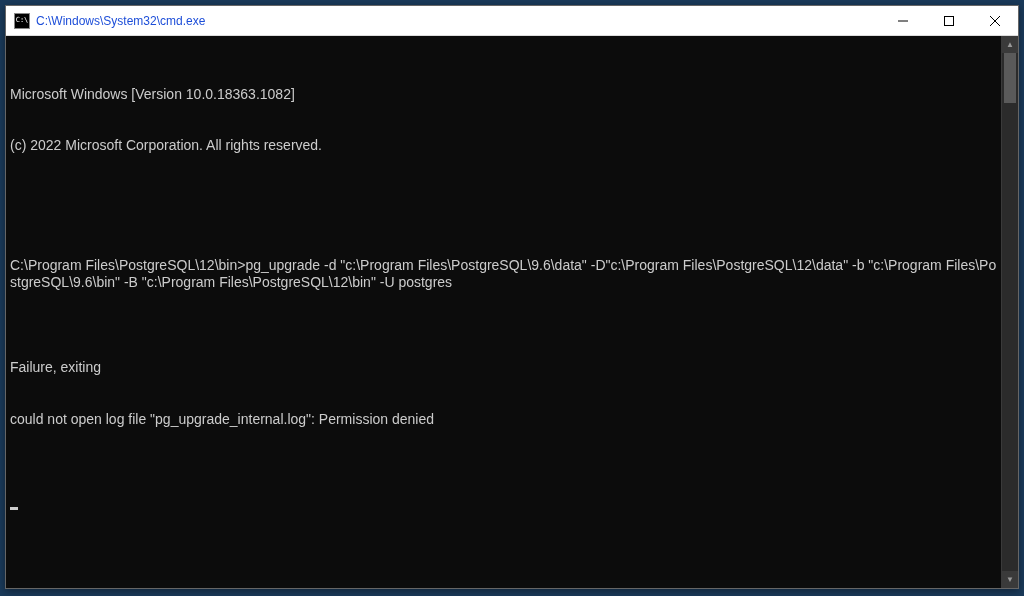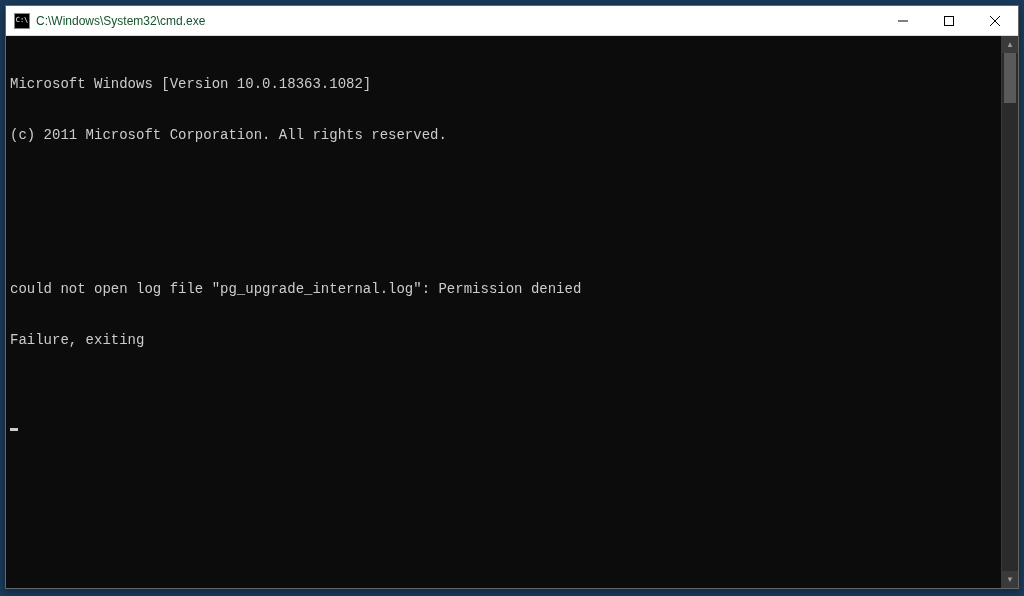--- a/index.html
+++ b/index.html
@@ -44,21 +44,21 @@
       justify-content: center;
     }
     .titlebar-icon-inner {
       color: #fff;
       font-size: 7px;
       font-family: monospace;
       line-height: 1;
     }
     .titlebar-title {
       font-size: 12px;
-      color: #14532d;
+      color: #1d4ed8;
       flex: 1;
     }
     .window-controls {
       display: flex;
       height: 100%;
     }
     .win-btn {
       width: 46px;
       height: 100%;
       display: flex;
@@ -71,22 +71,22 @@
     }
     .win-btn svg { width: 10px; height: 10px; }
     .terminal-wrap {
       flex: 1;
       display: flex;
       background: #0c0c0c;
       overflow: hidden;
     }
     .terminal {
       flex: 1;
-      padding: 6px 0 4px 4px;
-      font-family: Liberation Mono, monospace;
+      padding: 16px 0 4px 4px;
+      font-family: Liberation Sans, sans-serif;
       font-size: 14px;
       line-height: 1.22;
       color: #cccccc;
       white-space: pre-wrap;
       word-break: break-all;
       overflow: hidden;
     }
     .terminal-line { display: block; }
     .scrollbar {
       width: 17px;
@@ -149,26 +149,27 @@
         <svg viewBox="0 0 10 10">
             <line x1="0" y1="0" x2="10" y2="10" stroke="currentColor" stroke-width="1"></line>
             <line x1="10" y1="0" x2="0" y2="10" stroke="currentColor" stroke-width="1"></line>
           </svg>
       </button>
     </div>
   </div>
   <div class="terminal-wrap">
     <div class="terminal">
       <span class="terminal-line">Microsoft Windows [Version 10.0.18363.1082]</span>
-      <span class="terminal-line">(c) 2011 Microsoft Corporation. All rights reserved.</span>
+      <span class="terminal-line">(c) 2022 Microsoft Corporation. All rights reserved.</span>
       <span class="terminal-line"></span>
       <span class="terminal-line"></span>
+      <span class="terminal-line">C:\Program Files\PostgreSQL\12\bin&gt;pg_upgrade -d "c:\Program Files\PostgreSQL\9.6\data" -D"c:\Program Files\PostgreSQL\12\data" -b "c:\Program Files\PostgreSQL\9.6\bin" -B "c:\Program Files\PostgreSQL\12\bin" -U postgres</span>
       <span class="terminal-line"></span>
+      <span class="terminal-line">Failure, exiting</span>
       <span class="terminal-line">could not open log file "pg_upgrade_internal.log": Permission denied</span>
-      <span class="terminal-line">Failure, exiting</span>
       <span class="terminal-line"></span>
       <span class="terminal-line"><span class="cursor"></span></span>
     </div>
     <div class="scrollbar">
       <div class="scroll-arrow">▲</div>
       <div class="scroll-track">
         <div class="scroll-thumb"></div>
       </div>
       <div class="scroll-arrow">▼</div>
     </div>

